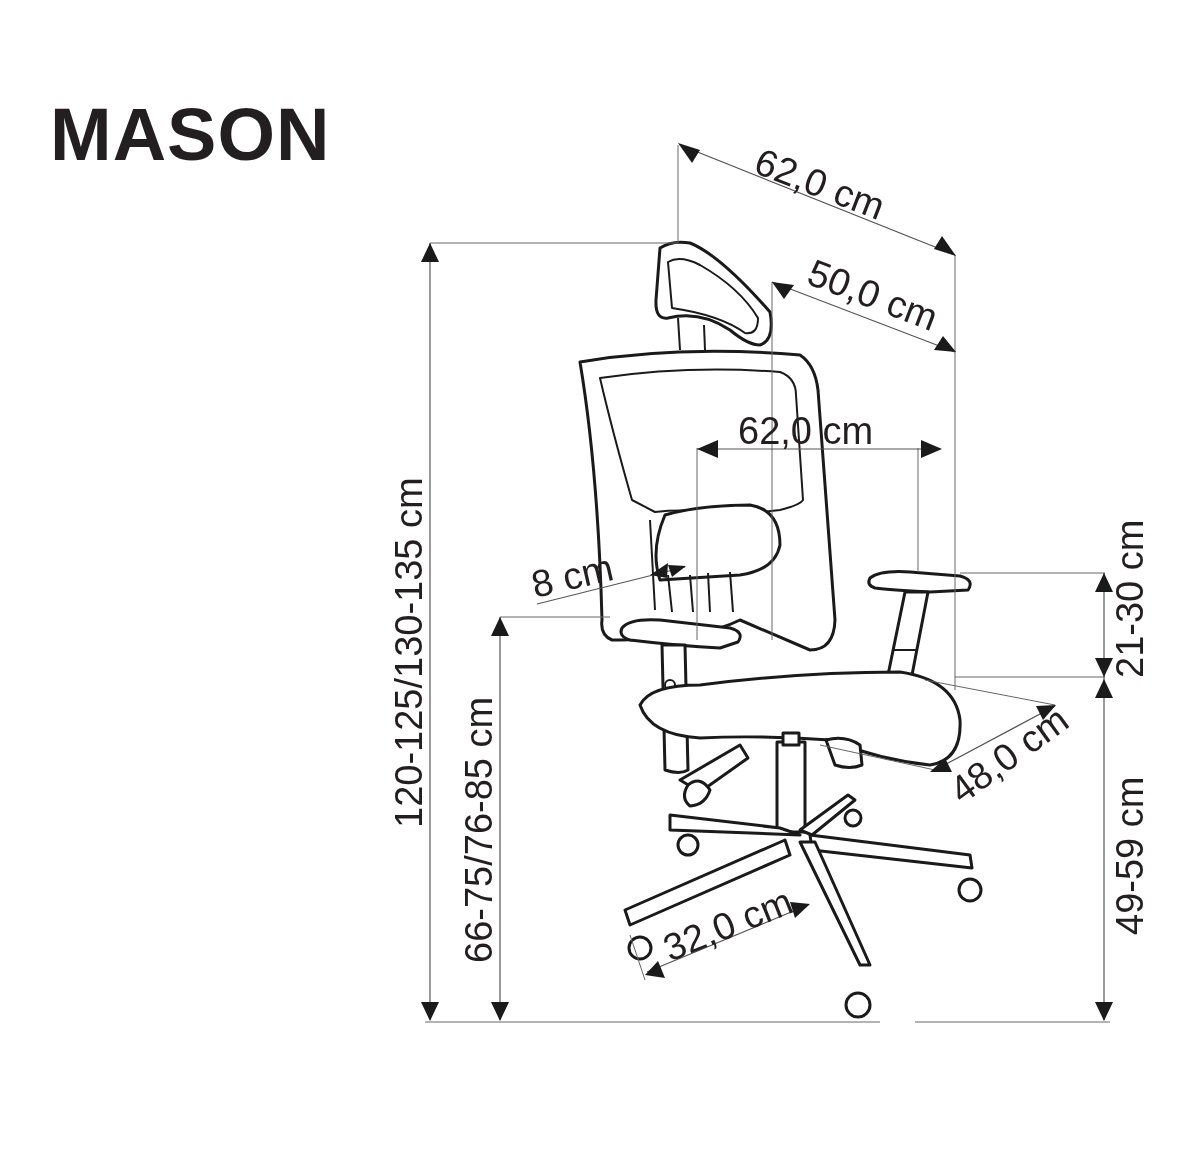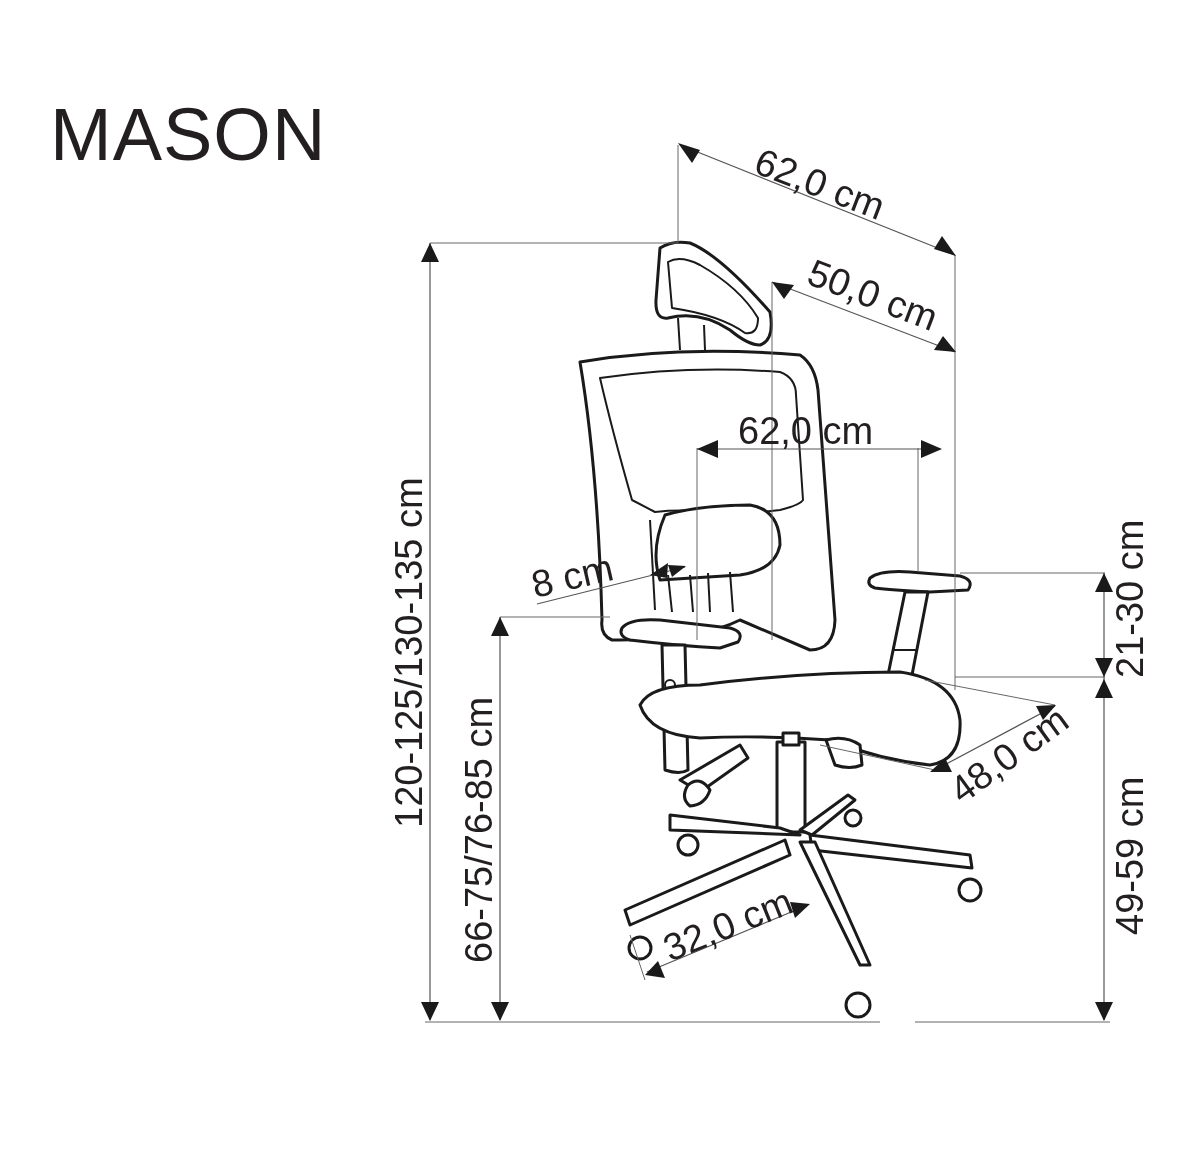--- a/index.html
+++ b/index.html
@@ -1,18 +1,18 @@
 <!DOCTYPE html>
 <html><head>
 <meta charset="utf-8">
 <style>
   html, body { margin:0; padding:0; background:#ffffff; }
   body { width:1200px; height:1151px; position:relative; overflow:hidden;
          font-family:"Liberation Sans", sans-serif; color:#231f20; }
-  .title { position:absolute; left:50px; top:98px; font-size:74px; font-weight:400;
+  .title { position:absolute; left:50px; top:98px; font-size:74px; font-weight:700;
            letter-spacing:1px; line-height:1; color:#231f20; }
   svg { position:absolute; left:0; top:0; }
   .dim { stroke:#555; stroke-width:1.2; fill:none; }
   .ext { stroke:#666; stroke-width:1; fill:none; }
   .chair { stroke:#1a1a1a; stroke-width:3; fill:#fff; stroke-linejoin:round; stroke-linecap:round; }
   .chair-thin { stroke:#1a1a1a; stroke-width:2; fill:none; stroke-linejoin:round; }
   .arrow { fill:#1a1a1a; }
   .lbl { font-family:"Liberation Sans", sans-serif; font-size:38px; fill:#231f20; }
 </style>
 </head>

